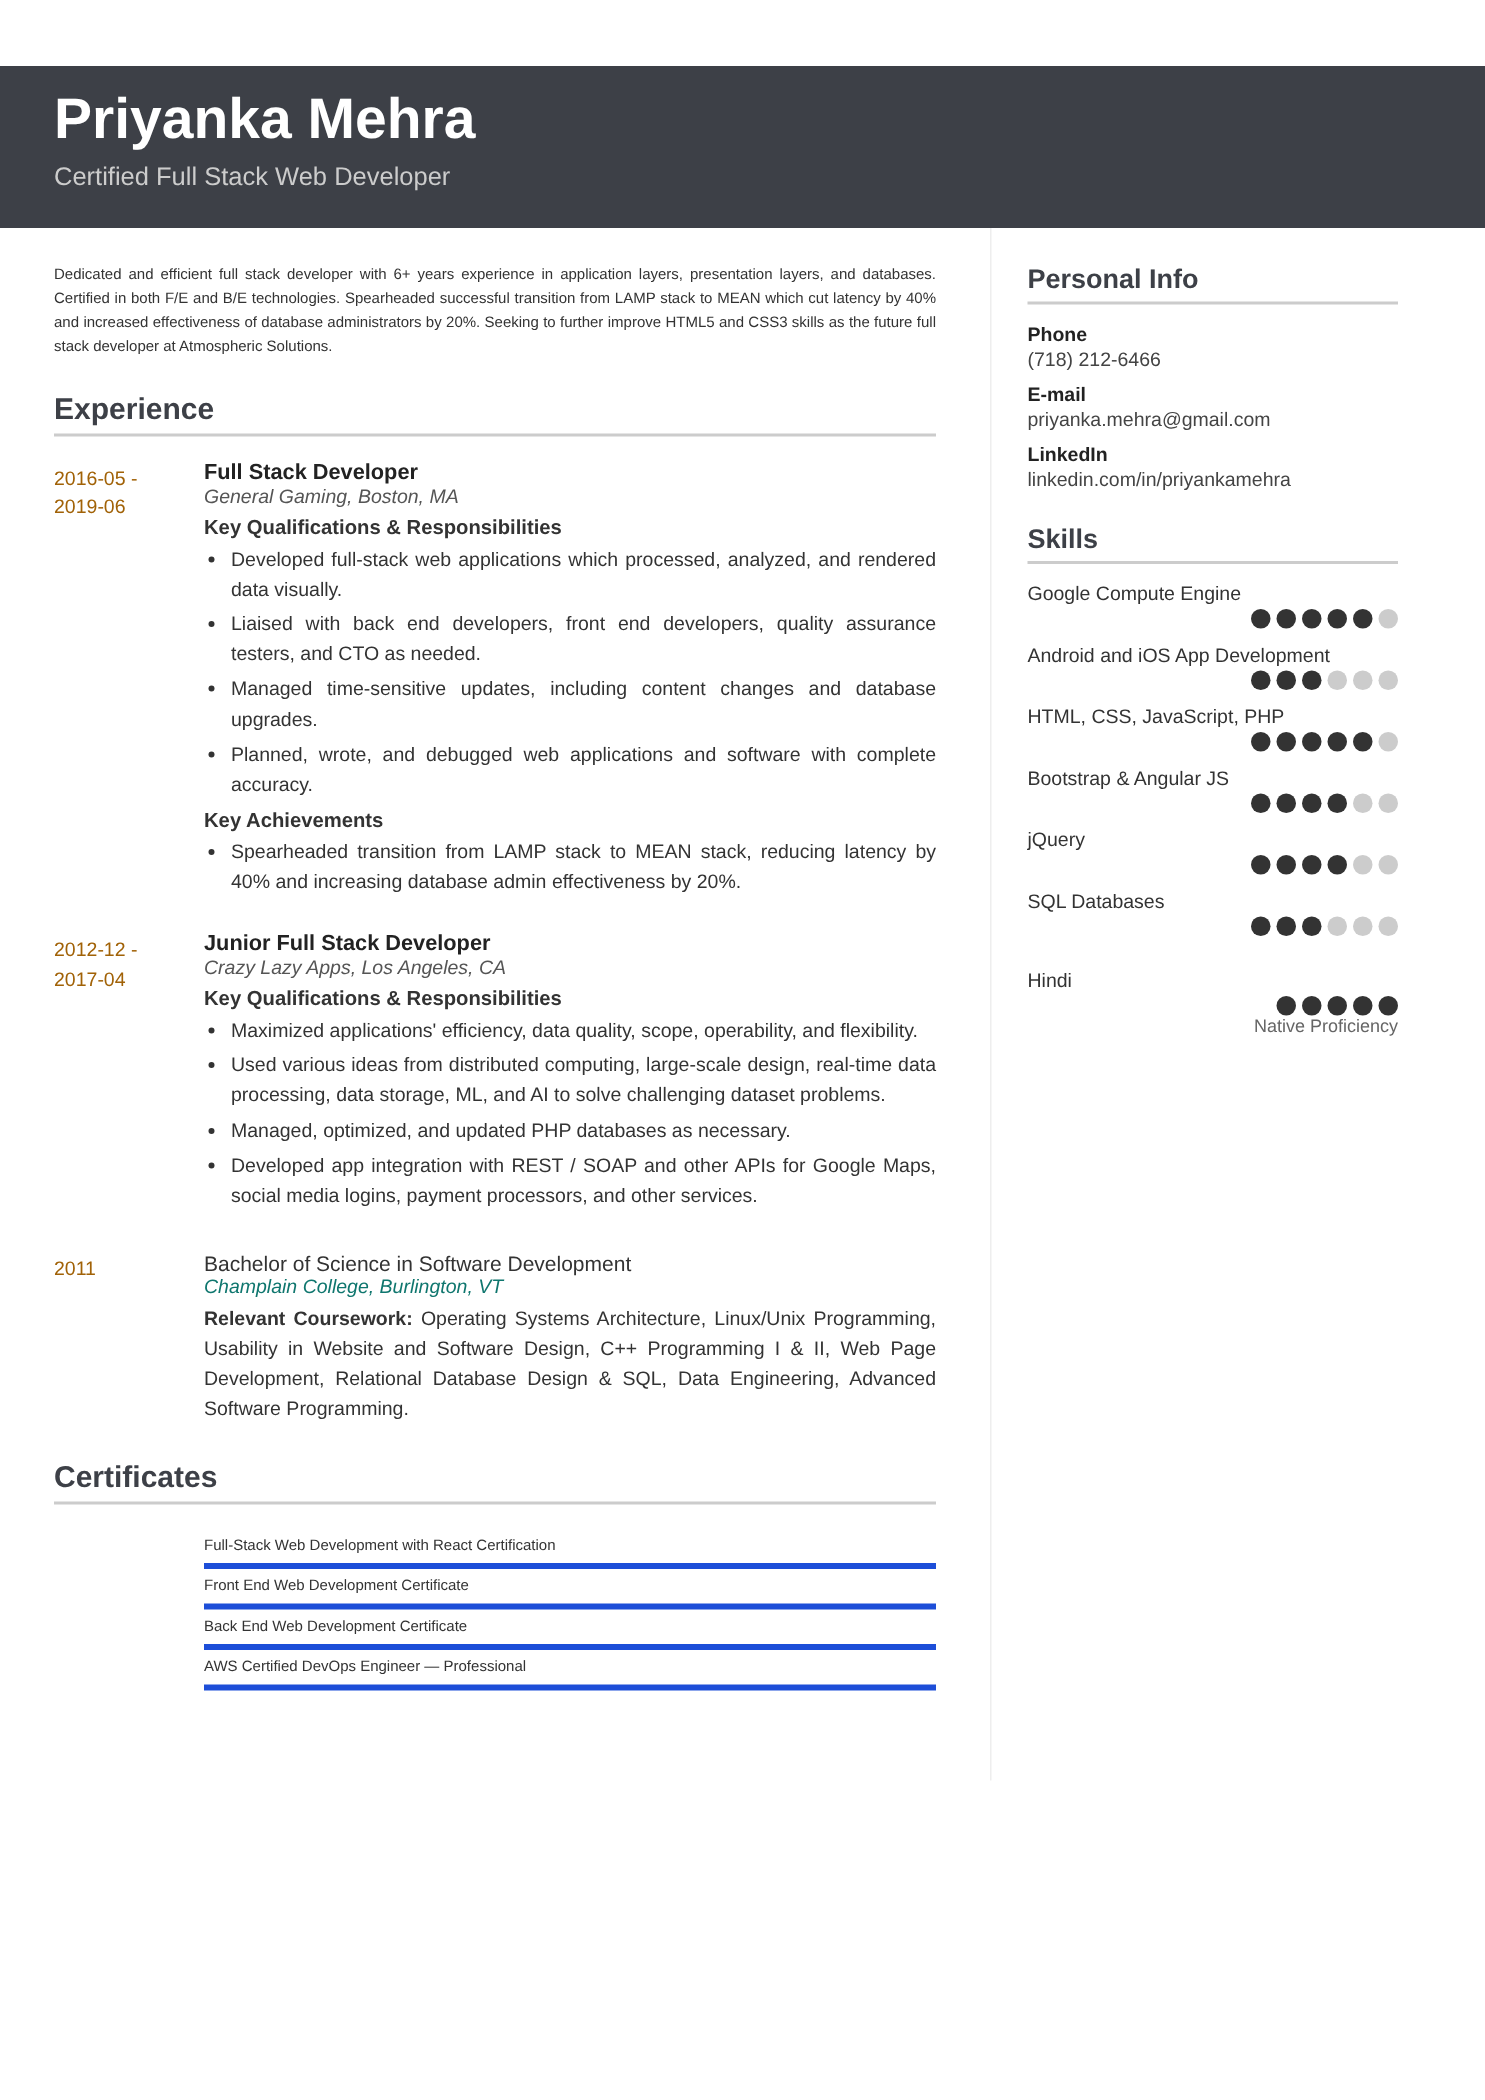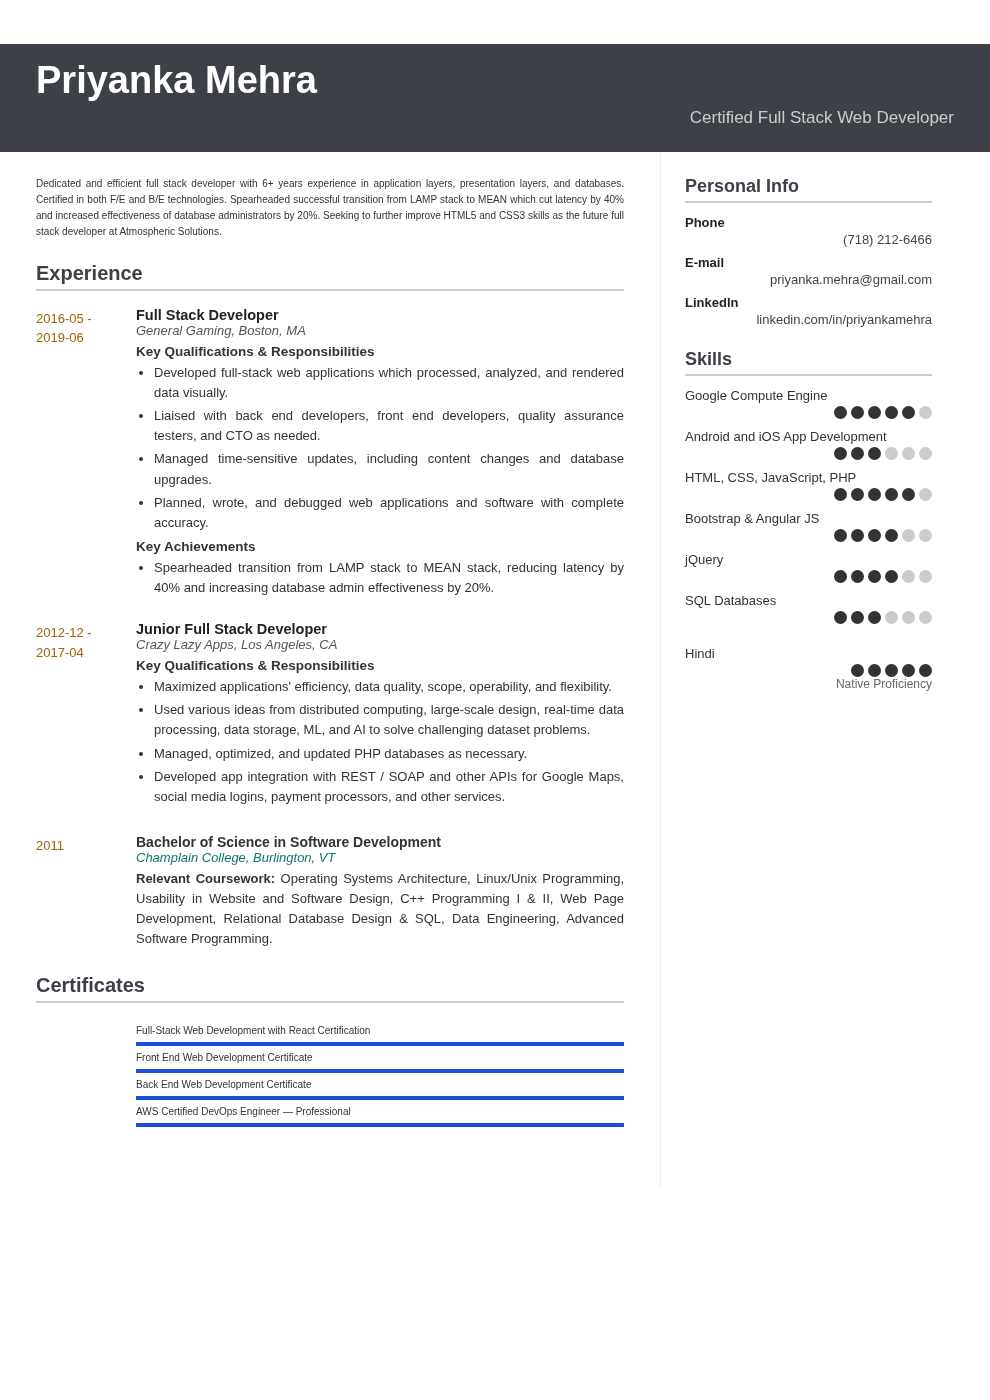--- a/index.html
+++ b/index.html
@@ -23,21 +23,20 @@
     .header-name {
       font-size: 38px;
       font-weight: 900;
       line-height: 1.1;
     }
     .header-title {
       font-size: 17px;
       font-weight: 400;
       margin-top: 6px;
       color: #ccc;
-      text-align: right;
     }
 
     
     .main-container {
       display: flex;
       width: 100%;
     }
 
     
     .left-col {
@@ -117,21 +116,21 @@
     }
     .entry-bullets li {
       font-size: 13px;
       line-height: 1.55;
       text-align: justify;
       margin-bottom: 3px;
     }
 
     
     .edu-degree {
-      font-weight: 700;
+      font-weight: 400;
       font-size: 14px;
     }
     .edu-school {
       font-style: italic;
       font-size: 13px;
       color: #0f766e;
       margin-bottom: 4px;
     }
     .edu-coursework {
       font-size: 13px;
@@ -171,21 +170,20 @@
     .info-label {
       font-weight: 700;
       font-size: 13px;
       color: #222;
       margin-top: 8px;
       margin-bottom: 2px;
     }
     .info-value {
       font-size: 13px;
       color: #444;
-      text-align: right;
     }
 
     
     .skill-item {
       margin-bottom: 10px;
     }
     .skill-name {
       font-size: 13px;
       color: #333;
       margin-bottom: 3px;

